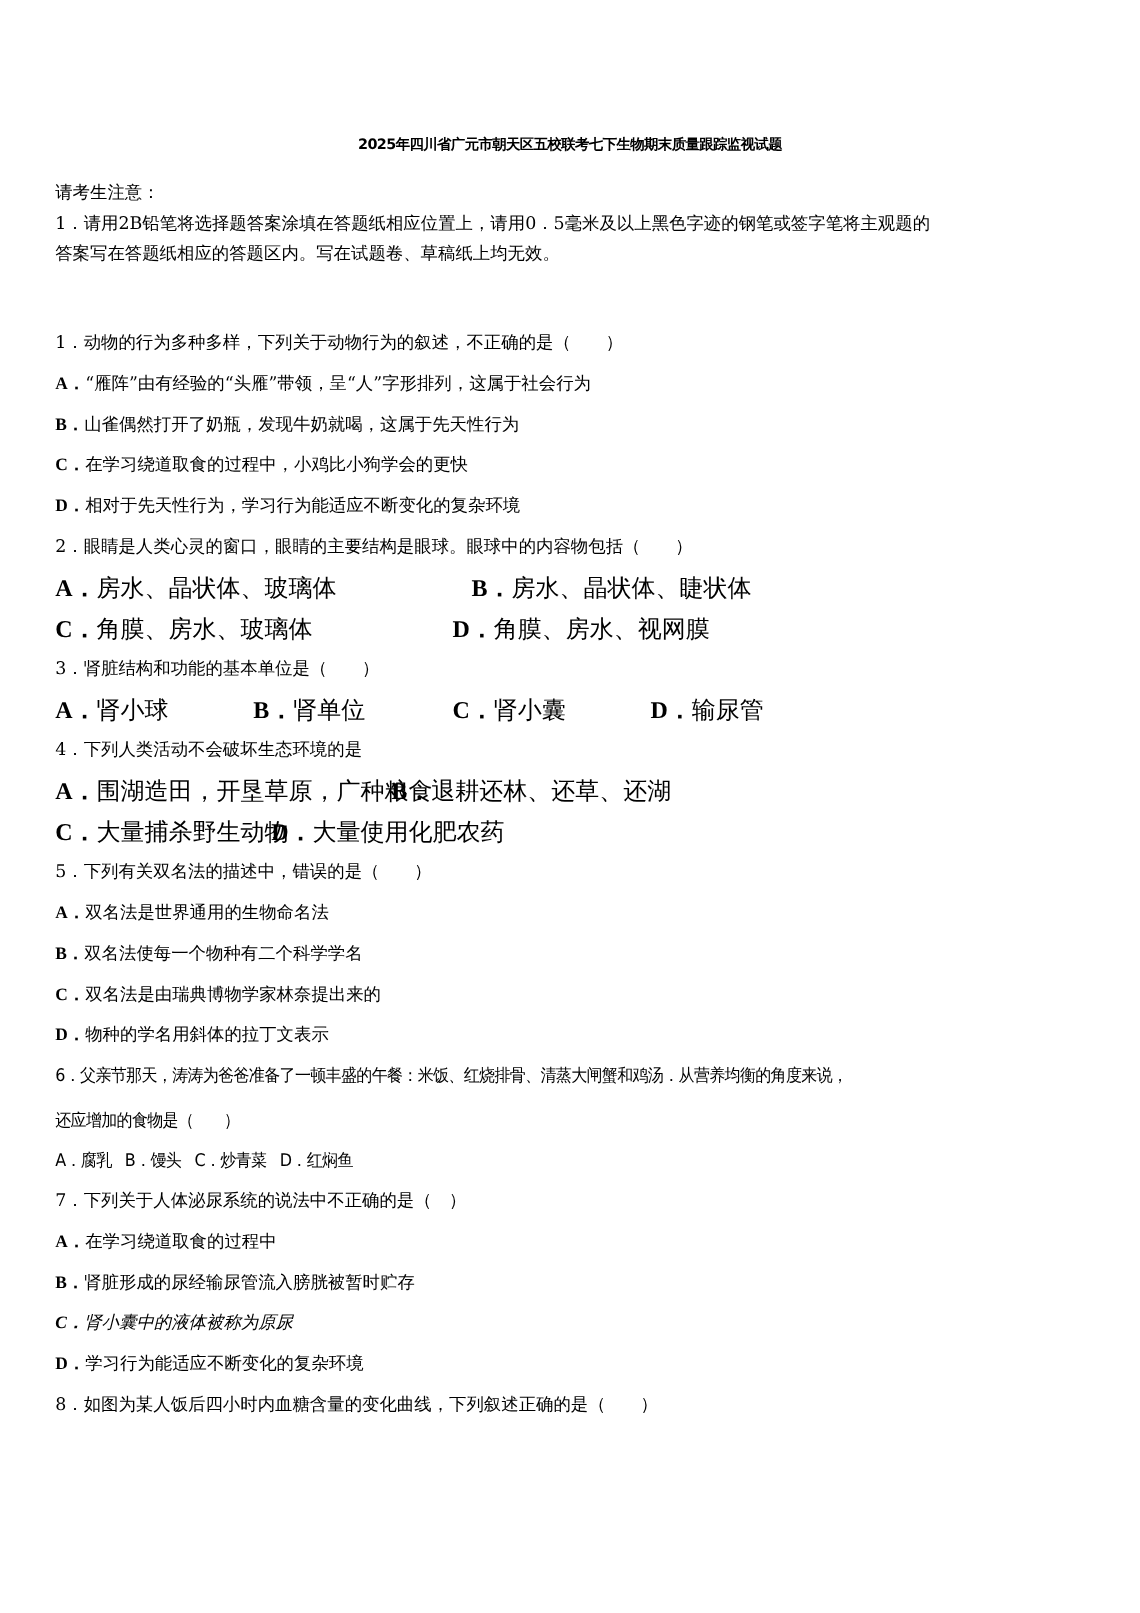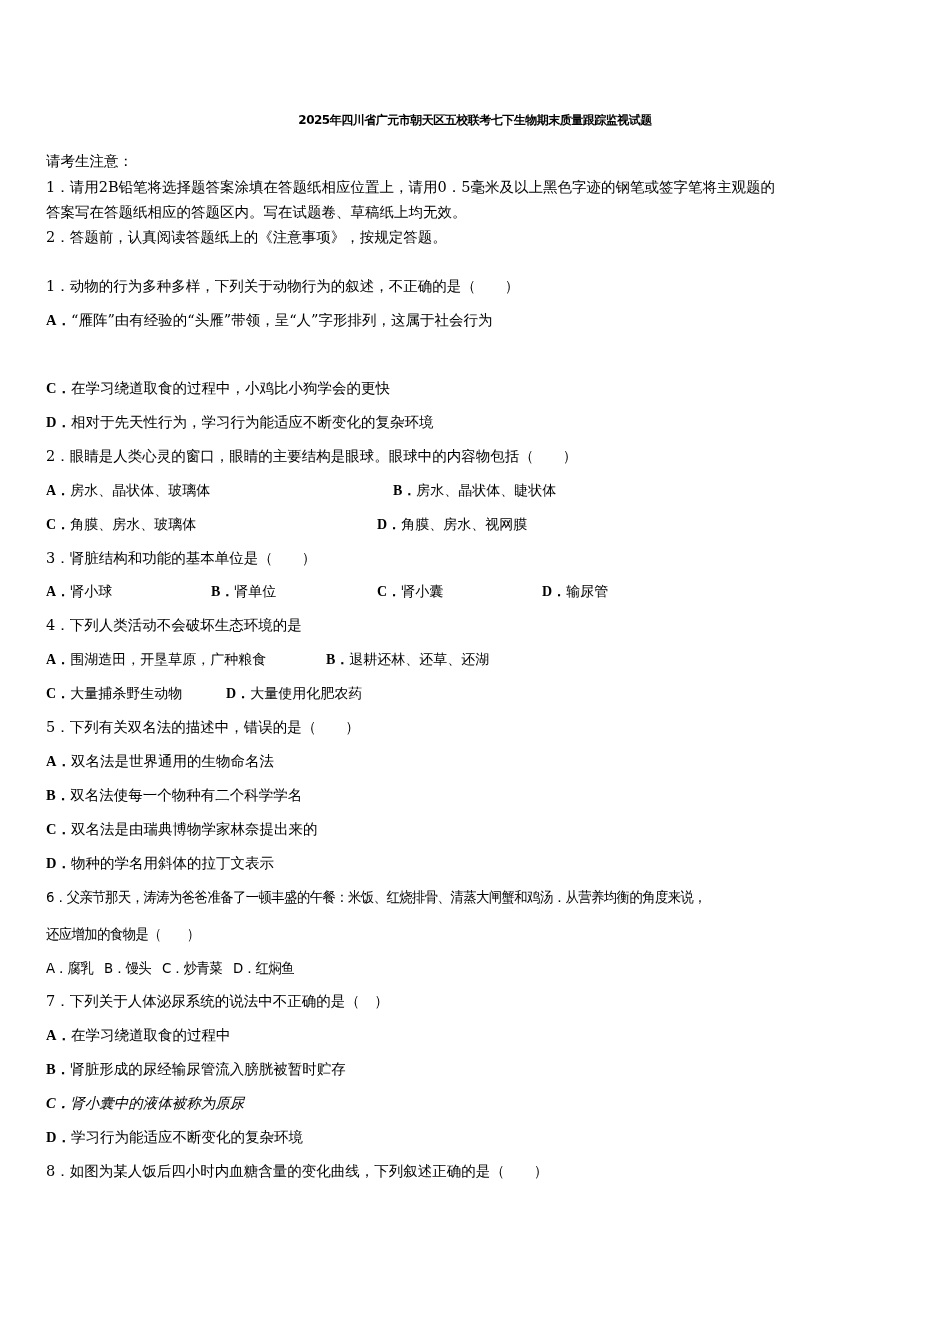--- a/index.html
+++ b/index.html
@@ -3,37 +3,37 @@
   <meta charset="utf-8">
   <style>
     html, body { margin: 0; padding: 0; background: #ffffff; }
     body { width: 950px; height: 1344px; position: relative; overflow: hidden;
            font-family: "DejaVu Serif", "Liberation Serif", serif; color: #000; }
     .page { position: absolute; left: 0; top: 0; width: 950px; height: 1344px; }
     .title { position: absolute; left: 0; width: 950px; top: 112px; text-align: center;
              font-family: "DejaVu Sans", "Liberation Sans", sans-serif; font-weight: bold;
              font-size: 12px; letter-spacing: -0.5px; }
     .line { position: absolute; left: 46px; font-size: 14.5px; white-space: nowrap; line-height: 20px; }
-    .opt { position: absolute; font-size: 14px; white-space: nowrap; line-height: 20px; }
+    .opt { position: absolute; font-size: 20px; white-space: nowrap; line-height: 20px; }
     .letter { font-family: "Liberation Serif", "DejaVu Serif", serif; font-weight: bold; }
     .narrow { font-family: "DejaVu Sans", "Liberation Sans", sans-serif; letter-spacing: -0.6px; transform: scaleX(0.92); transform-origin: left; }
   </style>
 </head>
 <body>
 
 <div class="page">
   <div class="title">2025年四川省广元市朝天区五校联考七下生物期末质量跟踪监视试题</div>
 
   <div class="line" style="top:151px;">请考生注意：</div>
   <div class="line" style="top:177px;">1．请用2B铅笔将选择题答案涂填在答题纸相应位置上，请用0．5毫米及以上黑色字迹的钢笔或签字笔将主观题的</div>
   <div class="line" style="top:202px;">答案写在答题纸相应的答题区内。写在试题卷、草稿纸上均无效。</div>
-  <div class="line" style="top:227px;">2．答题前，认真阅读答题纸上的《注意事项》，按规定答题。</div>
 
   <div class="line" style="top:276px;">1．动物的行为多种多样，下列关于动物行为的叙述，不正确的是（　　）</div>
   <div class="line" style="top:310px;"><span class="letter">A．</span><span>“雁阵”由有经验的“头雁”带领，呈“人”字形排列，这属于社会行为</span></div>
+  <div class="line" style="top:344px;"><span class="letter">B．</span><span>山雀偶然打开了奶瓶，发现牛奶就喝，这属于先天性行为</span></div>
   <div class="line" style="top:378px;"><span class="letter">C．</span><span>在学习绕道取食的过程中，小鸡比小狗学会的更快</span></div>
   <div class="line" style="top:412px;"><span class="letter">D．</span><span>相对于先天性行为，学习行为能适应不断变化的复杂环境</span></div>
 
   <div class="line" style="top:446px;">2．眼睛是人类心灵的窗口，眼睛的主要结构是眼球。眼球中的内容物包括（　　）</div>
   <div class="opt" style="left:46px; top:480px;"><span class="letter">A．</span><span>房水、晶状体、玻璃体</span></div>
   <div class="opt" style="left:393px; top:480px;"><span class="letter">B．</span><span>房水、晶状体、睫状体</span></div>
   <div class="opt" style="left:46px; top:514px;"><span class="letter">C．</span><span>角膜、房水、玻璃体</span></div>
   <div class="opt" style="left:377px; top:514px;"><span class="letter">D．</span><span>角膜、房水、视网膜</span></div>
 
   <div class="line" style="top:548px;">3．肾脏结构和功能的基本单位是（　　）</div>

